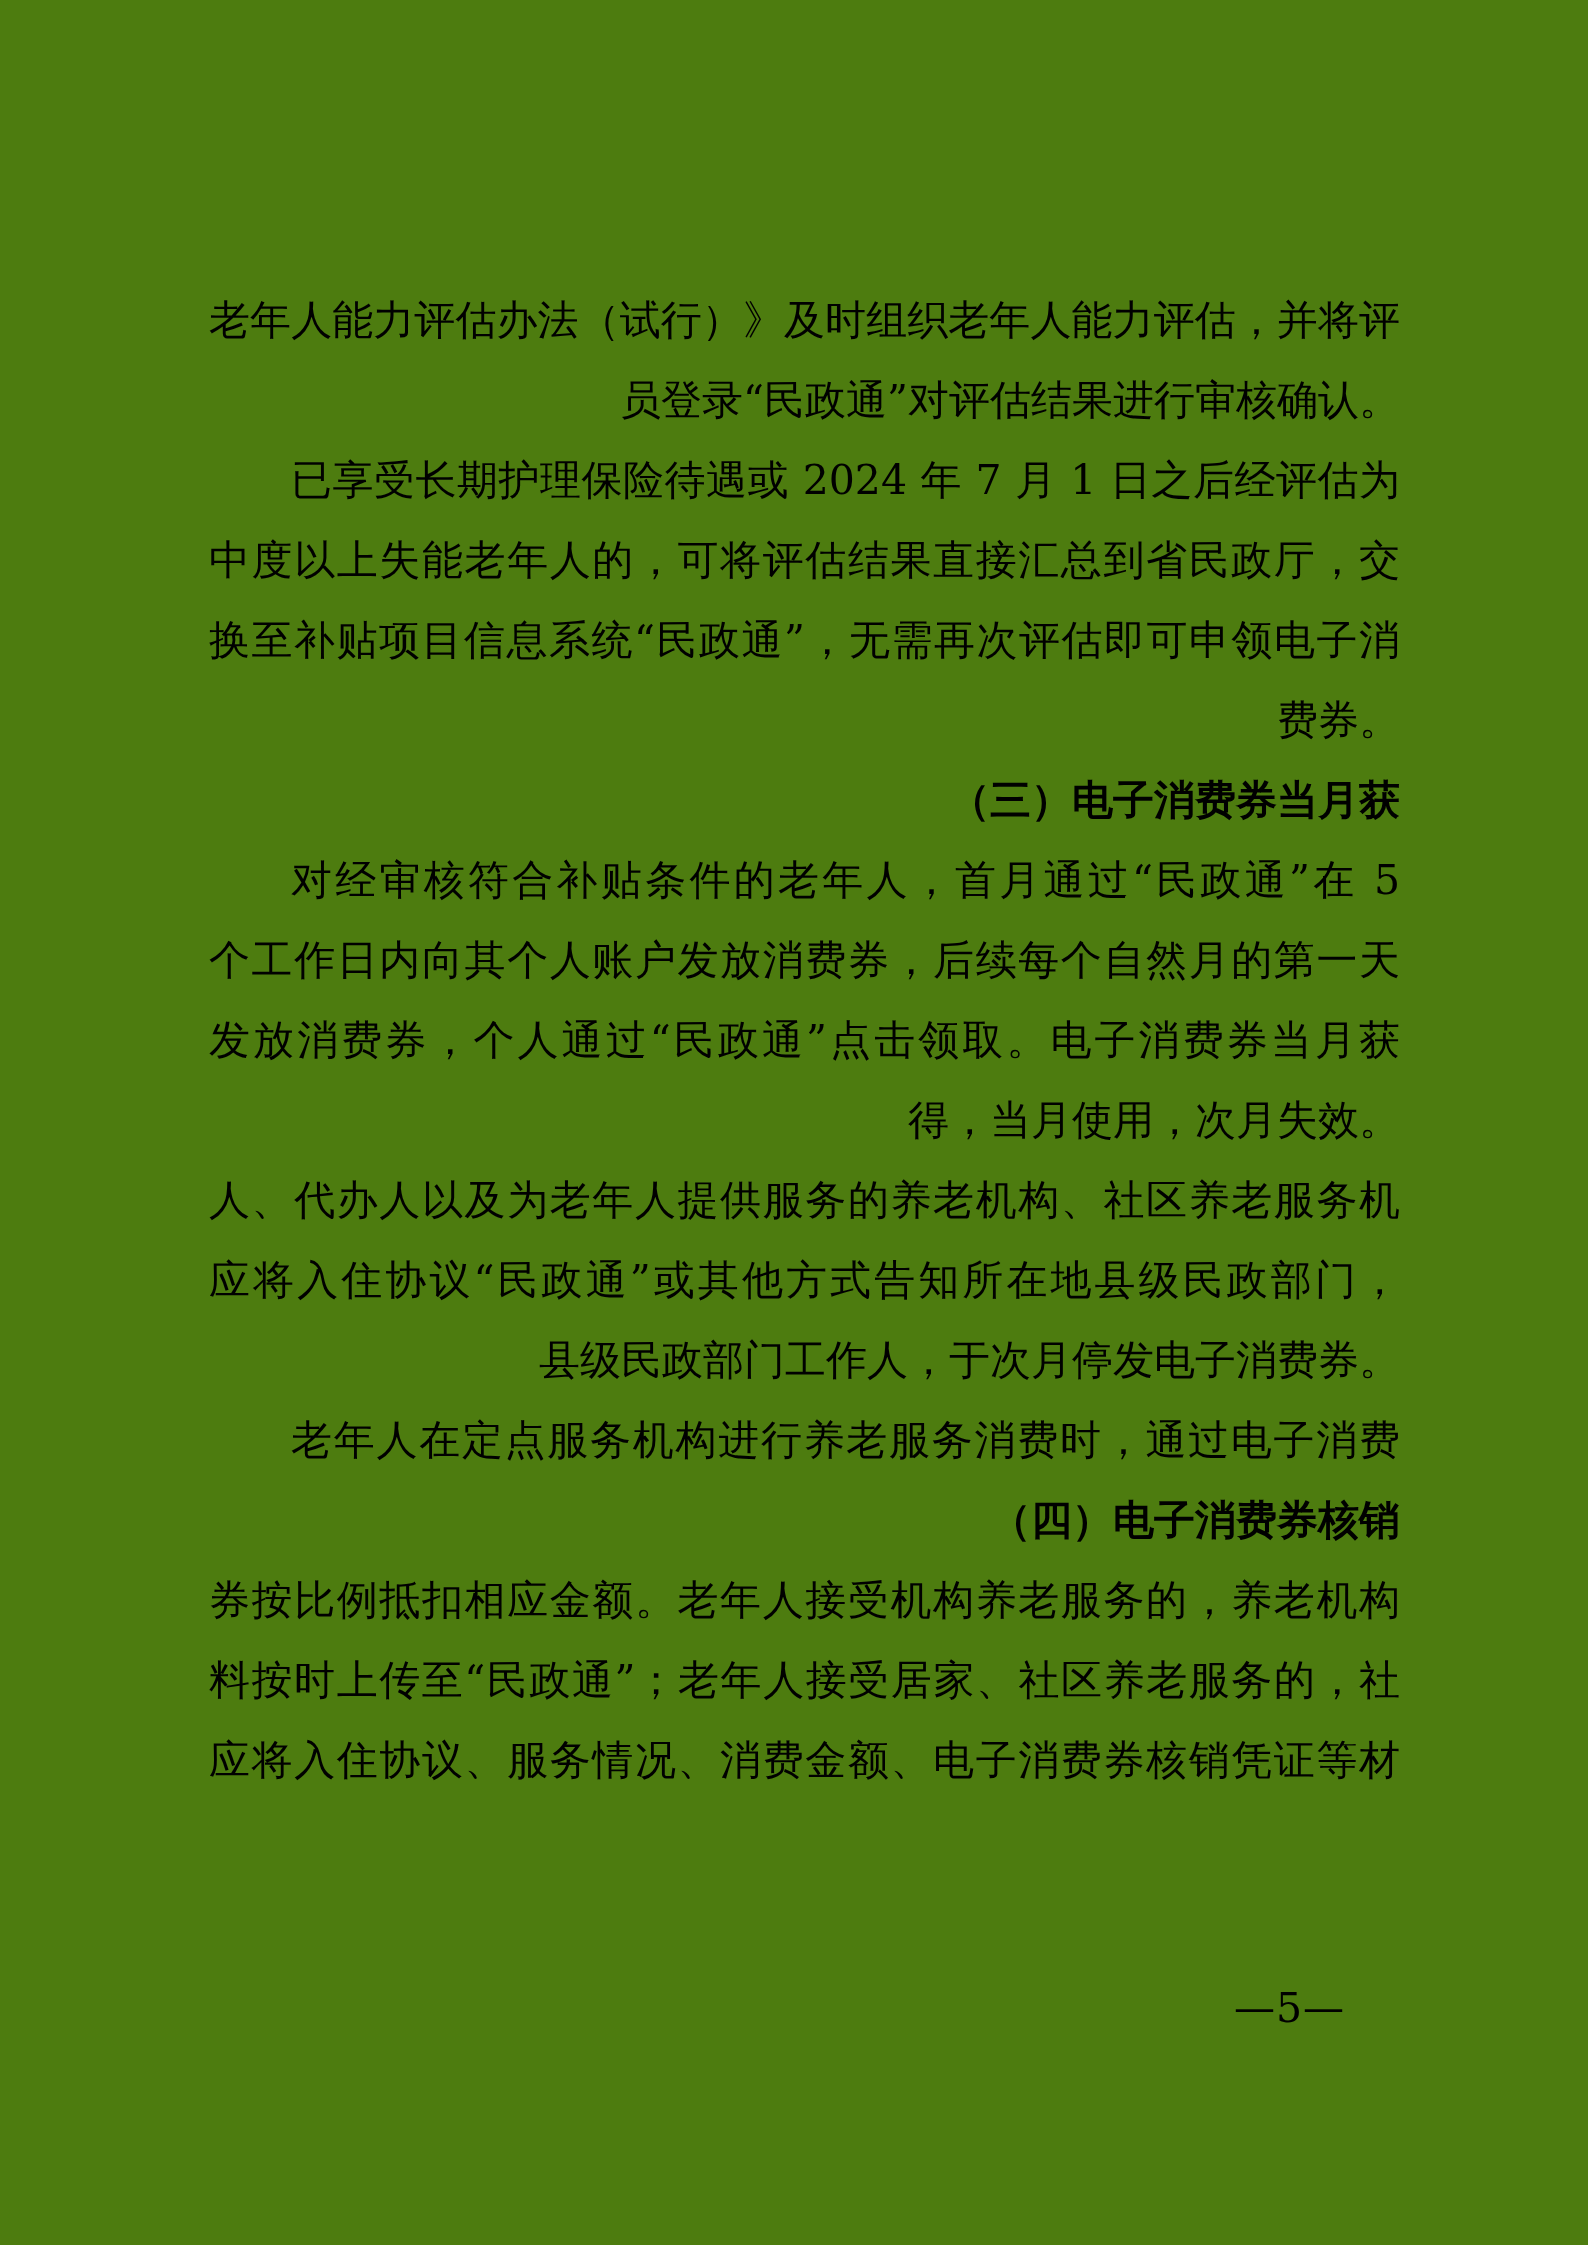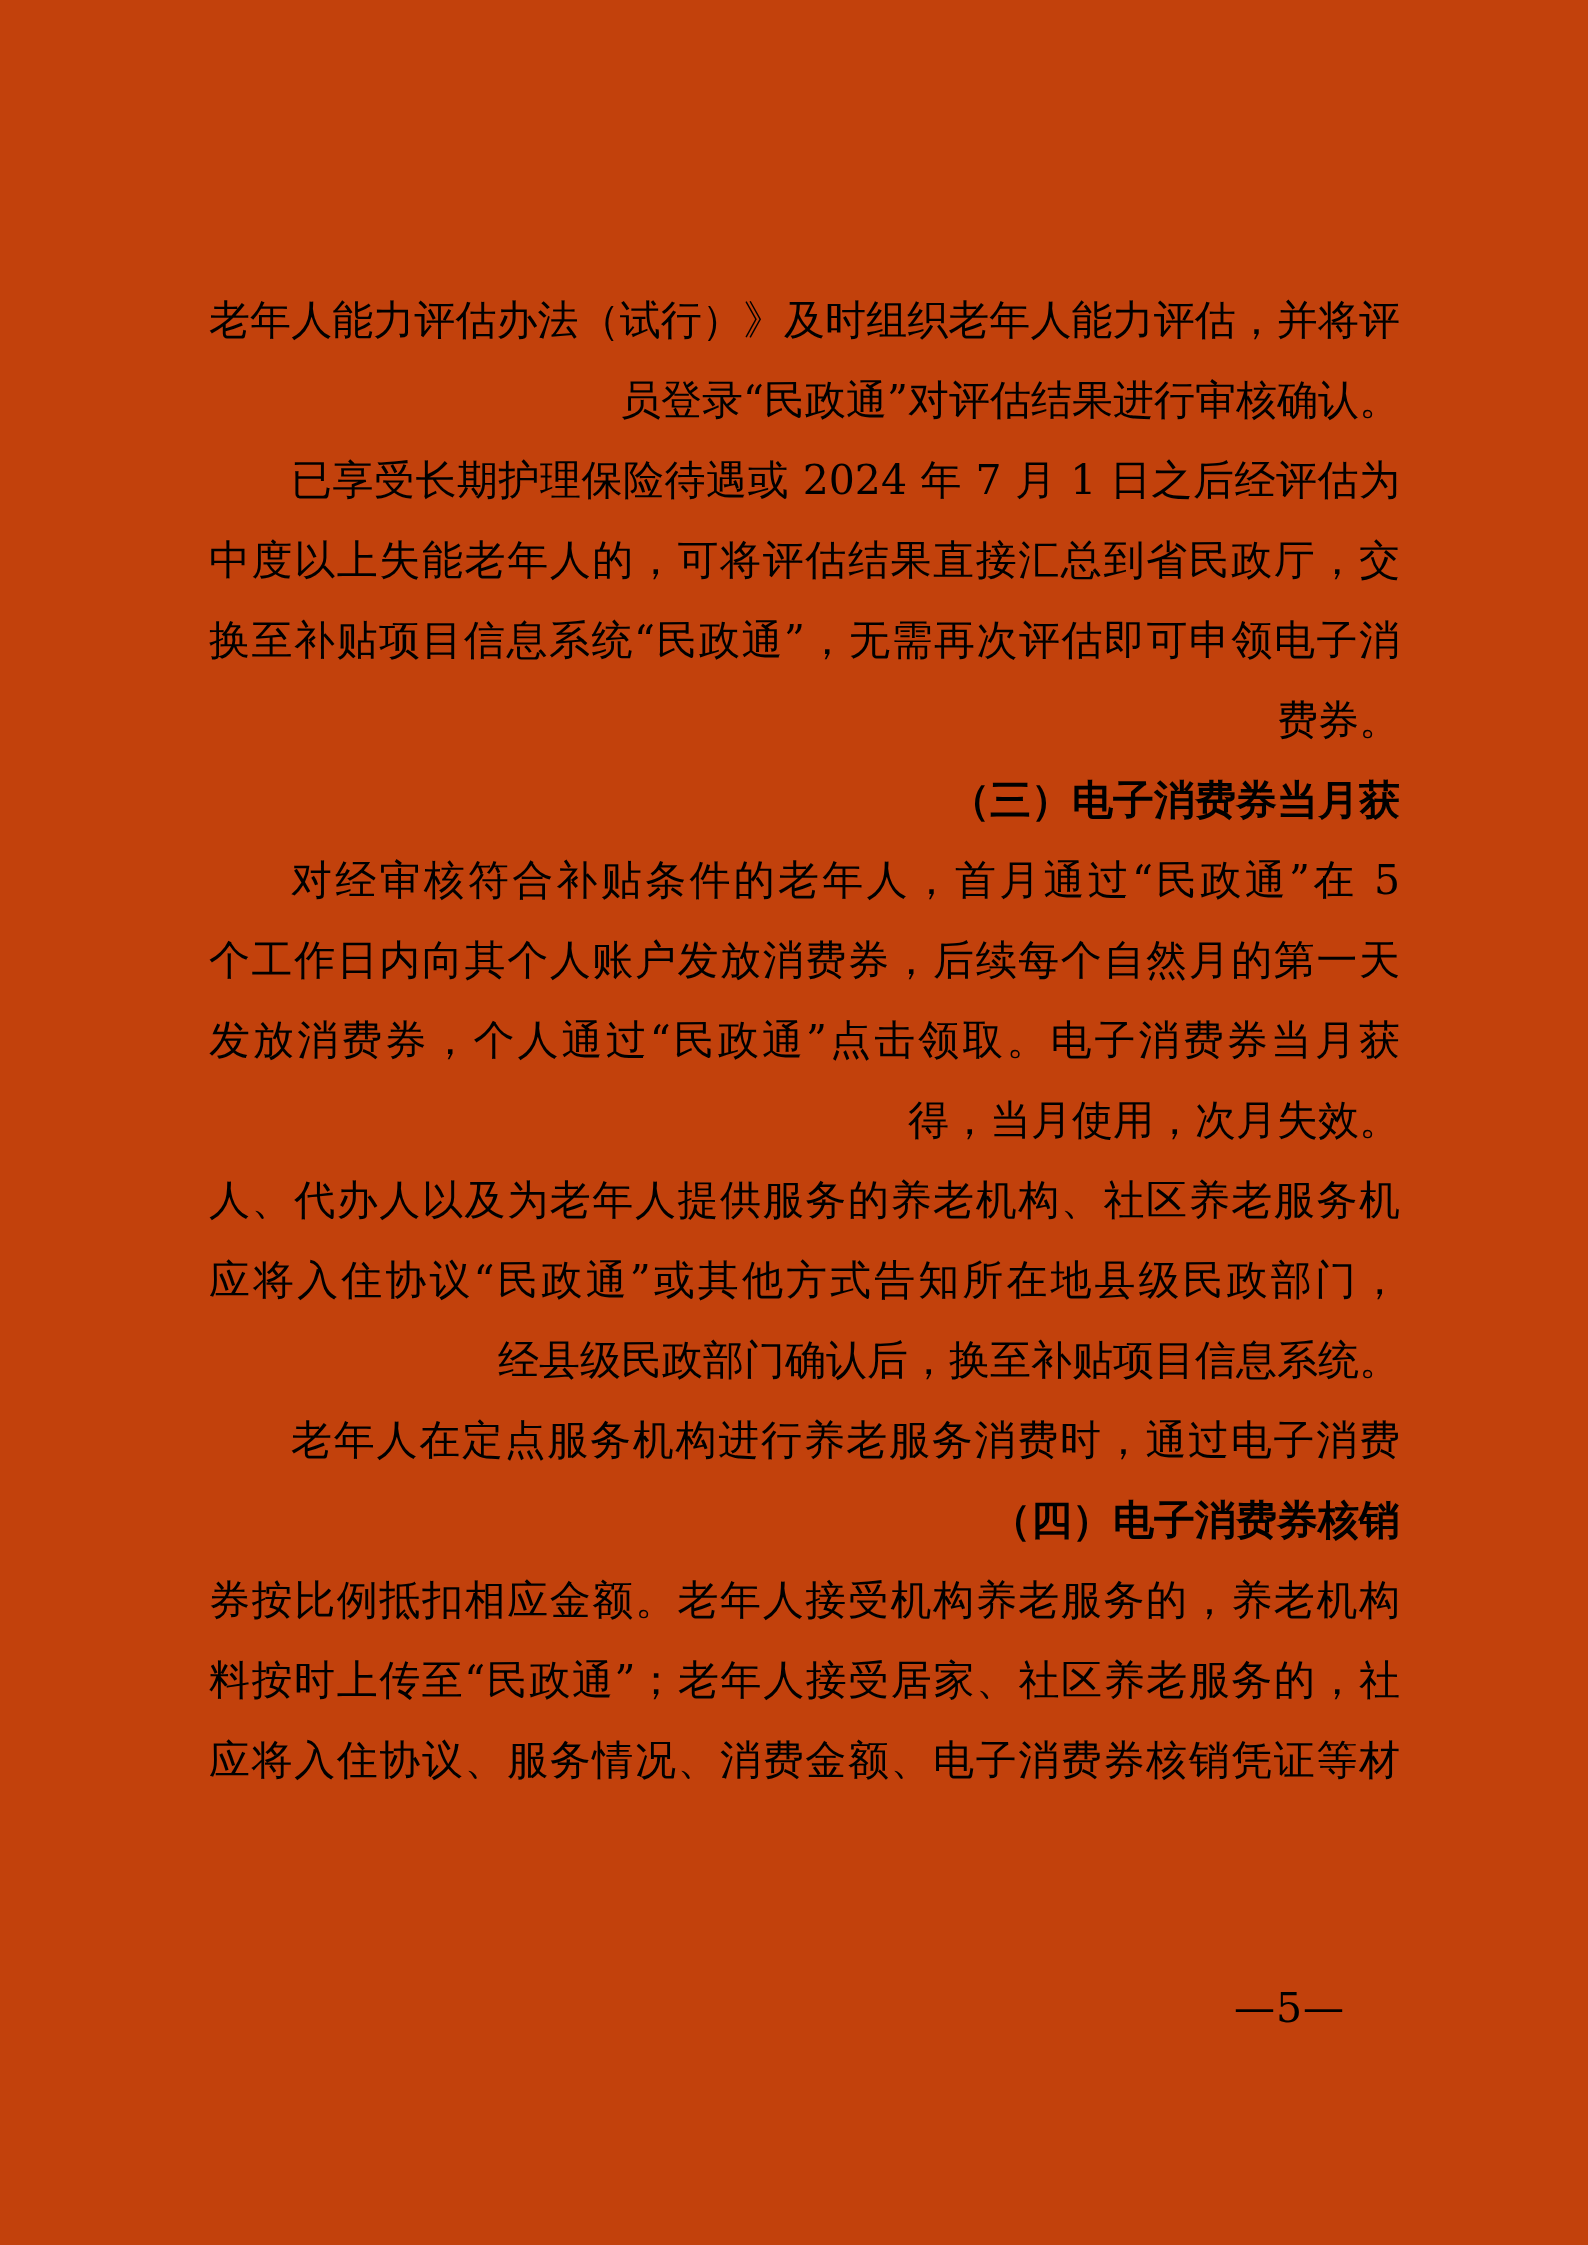--- a/index.html
+++ b/index.html
@@ -4,21 +4,21 @@
 <style>
   html, body {
     margin: 0;
     padding: 0;
     background: #ffffff;
   }
   .page {
     position: relative;
     width: 1588px;
     height: 2245px;
-    background: #c2410c;
+    background: #4d7c0f;
     color: #000000;
     overflow: hidden;
     font-family: "DejaVu Serif", "Liberation Serif", serif;
   }
   .body-text {
     position: absolute;
     left: 209px;
     top: 280px;
     width: 1191px;
   }
@@ -62,21 +62,21 @@
       <div class="line justify">中度以上失能老年人的，可将评估结果直接汇总到省民政厅，交</div>
       <div class="line justify">换至补贴项目信息系统“民政通”，无需再次评估即可申领电子消</div>
       <div class="line">费券。</div>
       <div class="line heading indent">（三）电子消费券当月获</div>
       <div class="line indent justify">对经审核符合补贴条件的老年人，首月通过“民政通”在 5</div>
       <div class="line justify">个工作日内向其个人账户发放消费券，后续每个自然月的第一天</div>
       <div class="line justify">发放消费券，个人通过“民政通”点击领取。电子消费券当月获</div>
       <div class="line">得，当月使用，次月失效。</div>
       <div class="line justify">人、代办人以及为老年人提供服务的养老机构、社区养老服务机</div>
       <div class="line justify">应将入住协议“民政通”或其他方式告知所在地县级民政部门，</div>
-      <div class="line">经县级民政部门确认后，换至补贴项目信息系统。</div>
+      <div class="line">县级民政部门工作人，于次月停发电子消费券。</div>
       <div class="line indent justify">老年人在定点服务机构进行养老服务消费时，通过电子消费</div>
       <div class="line heading indent">（四）电子消费券核销</div>
       <div class="line justify">券按比例抵扣相应金额。老年人接受机构养老服务的，养老机构</div>
       <div class="line justify">料按时上传至“民政通”；老年人接受居家、社区养老服务的，社</div>
       <div class="line justify">应将入住协议、服务情况、消费金额、电子消费券核销凭证等材</div>
     </div>
   <div class="page-number">—5—</div>
 </div>
 
 </body></html>

